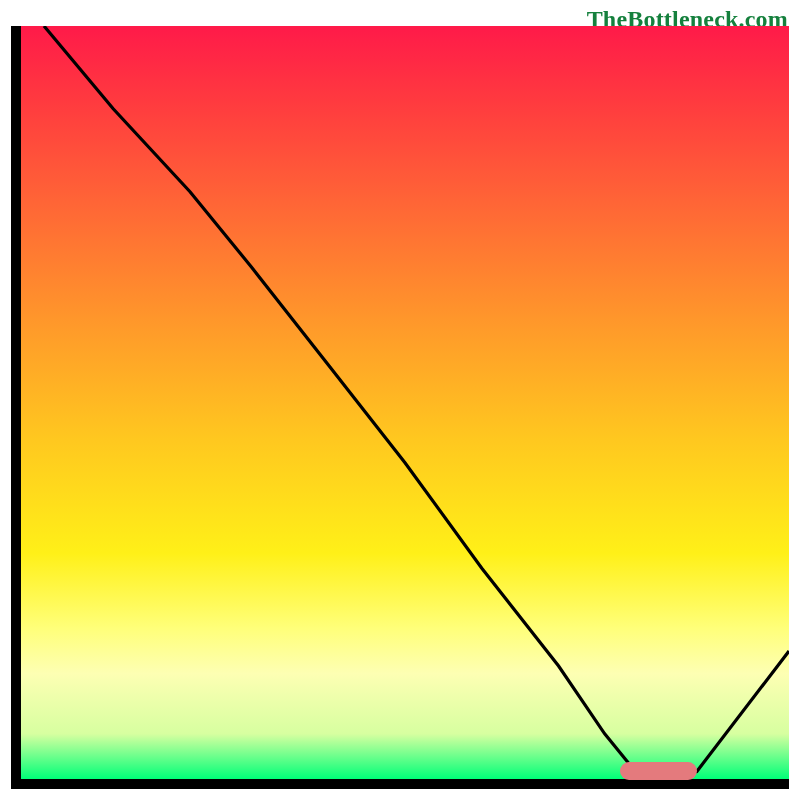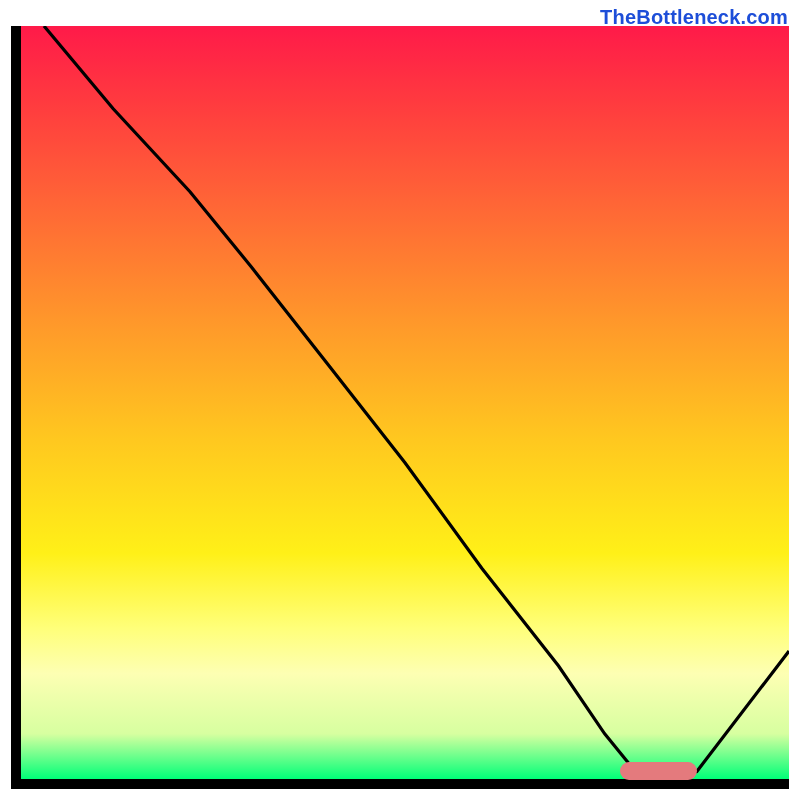--- a/index.html
+++ b/index.html
@@ -2,24 +2,24 @@
 <html><head>
 <meta charset="utf-8">
 <style>
   * { margin: 0; padding: 0; box-sizing: border-box; }
   html, body { width: 800px; height: 800px; overflow: hidden; background: #fff; }
   .wrap { position: relative; width: 800px; height: 800px; }
   .watermark {
     position: absolute;
     top: 6px;
     right: 12px;
-    font-family: Liberation Sans, sans-serif;
-    font-size: 20px;
+    font-family: Liberation Serif, serif;
+    font-size: 24px;
     font-weight: 600;
-    color: #1d4ed8;
+    color: #15803d;
     letter-spacing: 0.2px;
   }
   .plot {
     position: absolute;
     left: 11px;
     top: 26px;
     width: 778px;
     height: 763px;
     border-left: 10px solid #000;
     border-bottom: 10px solid #000;

